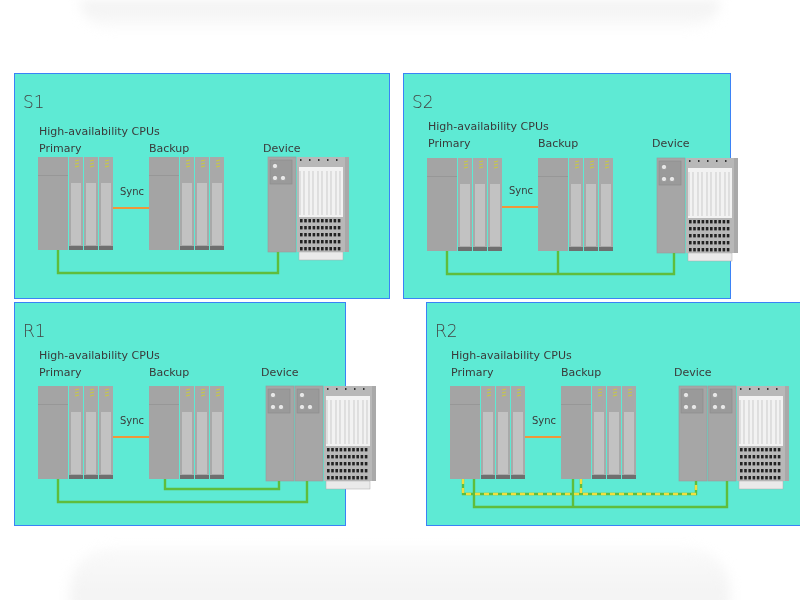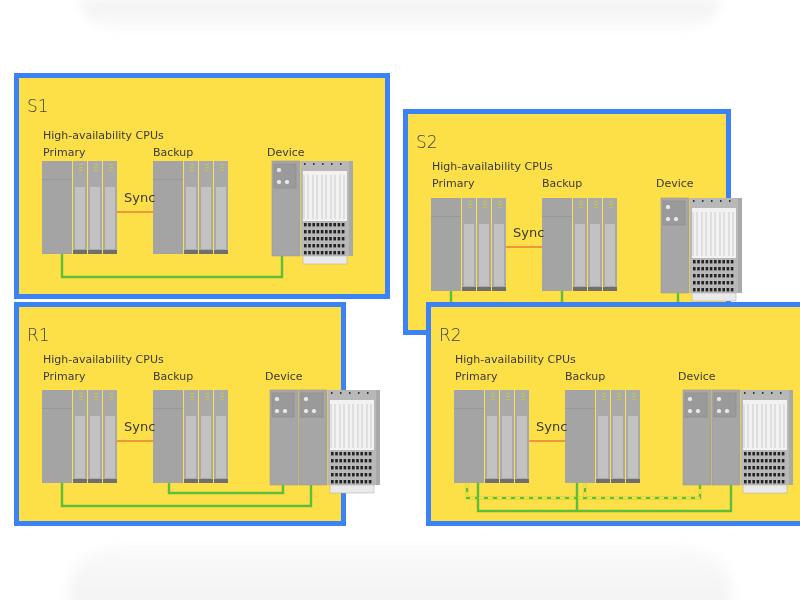--- a/index.html
+++ b/index.html
@@ -2,25 +2,25 @@
 <html><head>
 <meta charset="utf-8">
 <style>
   html, body { margin:0; padding:0; }
   body { width:800px; height:600px; background:#ffffff; position:relative; overflow:hidden;
          font-family:"DejaVu Sans", "Liberation Sans", sans-serif; }
   .shadow-top { position:absolute; left:80px; top:0; width:640px; height:28px;
     background:linear-gradient(#f1f1f1, #fbfbfb); border-radius:0 0 40px 40px; filter:blur(6px); }
   .shadow-bot { position:absolute; left:70px; top:548px; width:660px; height:60px;
     background:linear-gradient(#fafafa, #f2f2f2); border-radius:40px 40px 0 0; filter:blur(6px); }
-  .panel { position:absolute; background:#fde047; border:5px solid #3b82f6; box-sizing:border-box; }
+  .panel { position:absolute; background:#5eead4; border:1px solid #3b82f6; box-sizing:border-box; }
   .panel svg { position:absolute; left:0; top:0; }
   .ptitle { position:absolute; left:8px; top:18px; font-size:17px; color:#444; font-weight:300; }
   .lbl { position:absolute; font-size:11px; color:#3a3a3a; white-space:nowrap; }
-  .sync { position:absolute; font-size:13px; color:#3a3a3a; }
+  .sync { position:absolute; font-size:10px; color:#3a3a3a; }
 </style>
 </head>
 <body>
 
 <div class="shadow-top"></div>
 <div class="shadow-bot"></div>
 
 <div class="panel" id="p0" style="left:14px;top:73px;width:376px;height:226px;">
     <svg width="376" height="226">
       <polyline points="91,134 134,134" fill="none" stroke="#f0963a" stroke-width="2.2" stroke-linejoin="miter"></polyline>
@@ -150,21 +150,21 @@
       </g>
       <polyline points="43,176 43,199 263,199 263,178" fill="none" stroke="#5fbd3c" stroke-width="2.4" stroke-linejoin="miter"></polyline>
     </svg>
     <div class="ptitle" style="">S1</div>
     <div class="lbl" style="left:24px;top:51px;">High-availability CPUs</div>
     <div class="lbl" style="left:24px;top:68px;">Primary</div>
     <div class="lbl" style="left:134px;top:68px;">Backup</div>
     <div class="lbl" style="left:248px;top:68px;">Device</div>
     <div class="sync" style="left:105px;top:112px;">Sync</div>
   </div>
-<div class="panel" id="p1" style="left:403px;top:73px;width:328px;height:226px;margin-top:36px;">
+<div class="panel" id="p1" style="left:403px;top:73px;width:328px;height:226px;">
     <svg width="380" height="226">
       <polyline points="91,133 134,133" fill="none" stroke="#f0963a" stroke-width="2.2" stroke-linejoin="miter"></polyline>
       <g>
         <rect x="23" y="84" width="30" height="93" fill="#a4a4a4"></rect>
         <rect x="23" y="102" width="30" height="1" fill="#979797"></rect>
         <g>
           <rect x="54" y="84" width="14" height="91" fill="#a9a9a9"></rect>
           <rect x="56" y="110" width="10" height="62" fill="#c2c2c2"></rect>
           <rect x="54" y="173" width="14" height="4" fill="#6f6f6f"></rect>
           <path d="M60 88 l4 -1 M60 91 l4 -1 M60 94 l4 -1" stroke="#c8c845" stroke-width="1.1" fill="none"></path>

